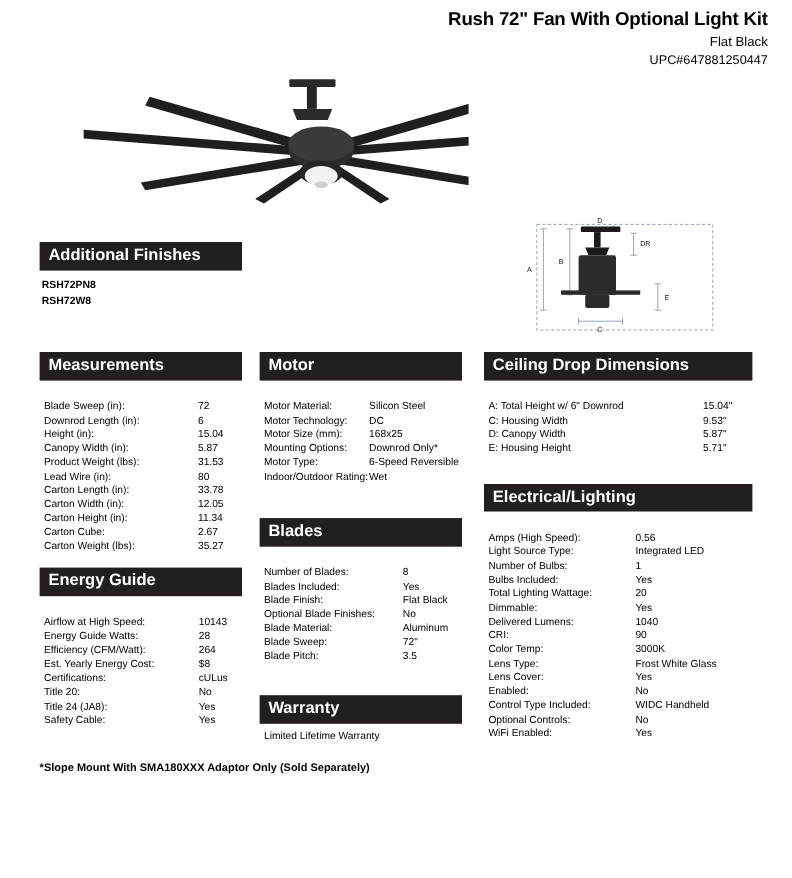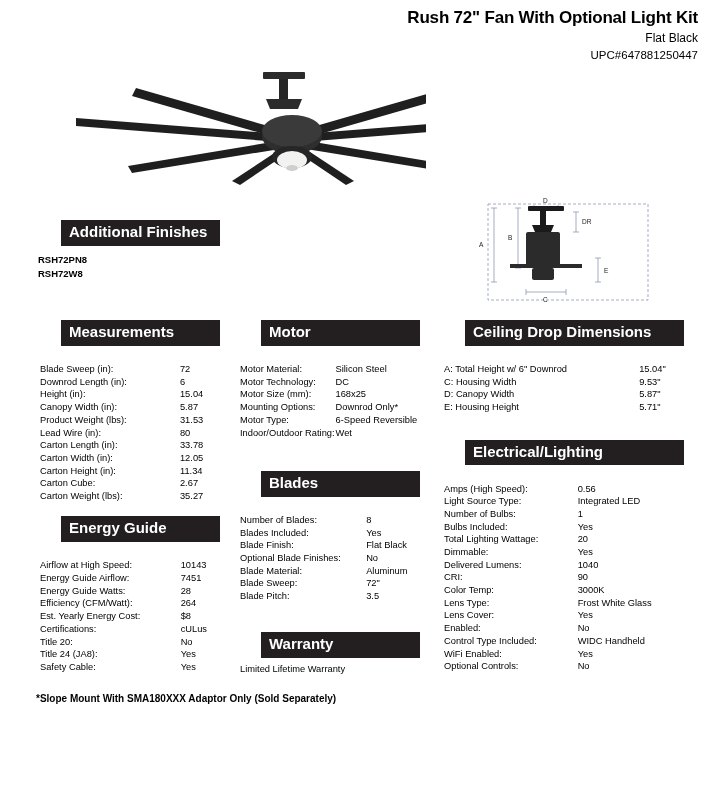--- a/index.html
+++ b/index.html
@@ -51,21 +51,20 @@
     top: 220px;
     width: 184px;
   }
   .section-bar {
     background: #231f20;
     color: #ffffff;
     font-size: 15px;
     font-weight: bold;
     padding: 3px 8px 4px 8px;
     line-height: 1.25;
-    margin-left: 25px;
   }
   .finish-list {
     margin-top: 7px;
     font-size: 9.5px;
     font-weight: bold;
     line-height: 1.55;
     padding-left: 2px;
   }
 
   
@@ -266,24 +265,20 @@
 
   <div class="block">
     <div class="section-bar">Energy Guide</div>
     <table class="spec">
       <tbody>
         <tr>
             <td class="k">Airflow at High Speed:</td>
             <td class="v">10143</td>
           </tr>
         <tr>
-            <td class="k">Energy Guide Airflow:</td>
-            <td class="v">7451</td>
-          </tr>
-        <tr>
             <td class="k">Energy Guide Watts:</td>
             <td class="v">28</td>
           </tr>
         <tr>
             <td class="k">Efficiency (CFM/Watt):</td>
             <td class="v">264</td>
           </tr>
         <tr>
             <td class="k">Est. Yearly Energy Cost:</td>
             <td class="v">$8</td>
@@ -463,26 +458,26 @@
           </tr>
         <tr>
             <td class="k">Enabled:</td>
             <td class="v">No</td>
           </tr>
         <tr>
             <td class="k">Control Type Included:</td>
             <td class="v">WIDC Handheld</td>
           </tr>
         <tr>
-            <td class="k">WiFi Enabled:</td>
-            <td class="v">Yes</td>
-          </tr>
-        <tr>
             <td class="k">Optional Controls:</td>
             <td class="v">No</td>
           </tr>
+        <tr>
+            <td class="k">WiFi Enabled:</td>
+            <td class="v">Yes</td>
+          </tr>
       </tbody>
     </table>
   </div>
 
 </div>
 
 <div class="footnote">*Slope Mount With SMA180XXX Adaptor Only (Sold Separately)</div>
 
 </body></html>

